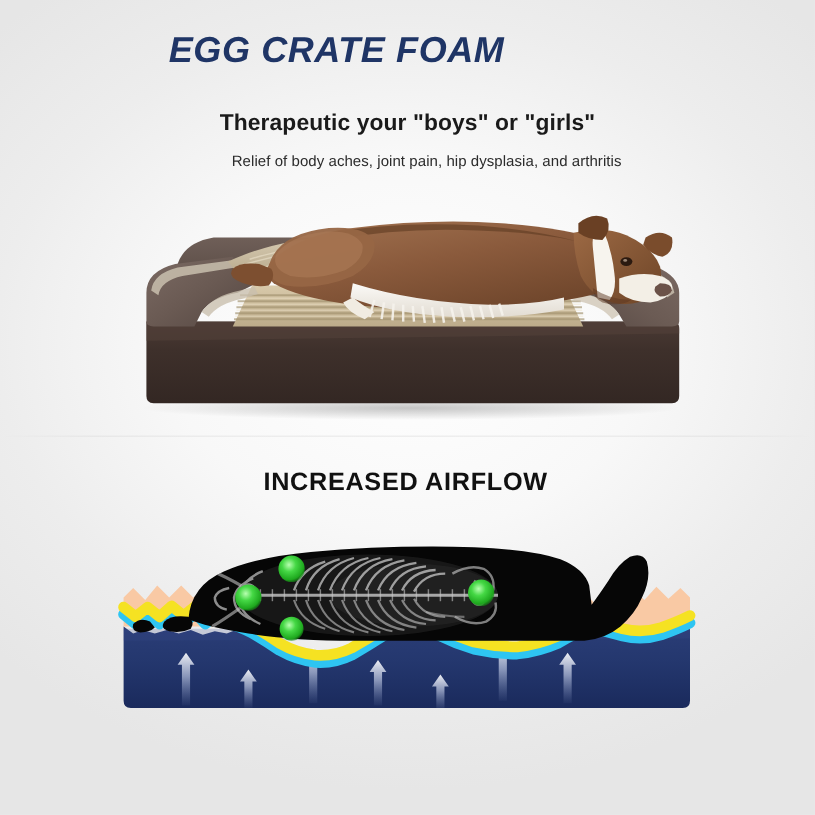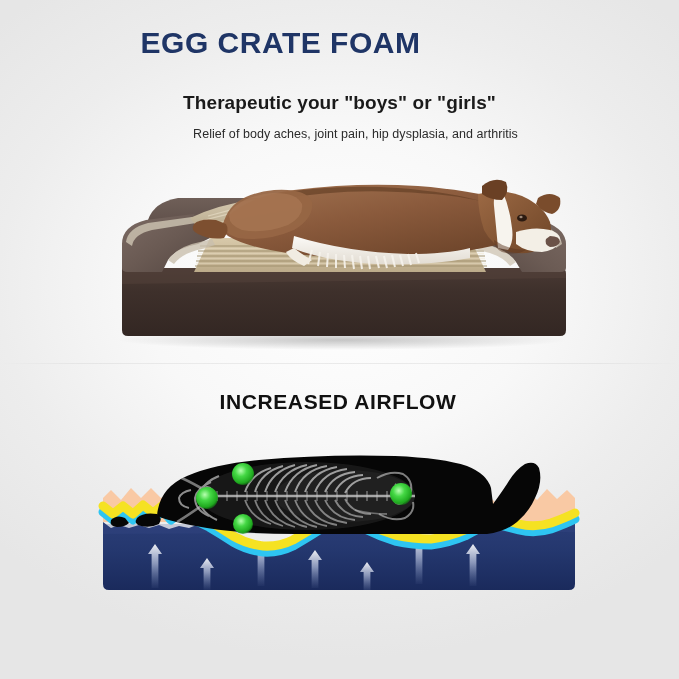--- a/index.html
+++ b/index.html
@@ -12,20 +12,21 @@
     position:relative;width:679px;height:679px;
     background:
       radial-gradient(ellipse 70% 55% at 50% 42%, #ffffff 0%, #f8f8f8 42%, #ededed 72%, #e6e6e6 100%);
   }
   
   #panel-top{position:absolute;left:0;top:0;width:679px;height:363px;}
   #title{
     position:absolute;left:0;top:26px;width:561px;text-align:center;
     font-size:30px;font-weight:bold;letter-spacing:.5px;
     color:#1f3566;
+    font-style:italic;
   }
   #subtitle{
     position:absolute;left:0;top:92px;width:679px;text-align:center;
     font-size:19px;font-weight:bold;color:#1a1a1a;letter-spacing:.1px;
   }
   #subcopy{
     position:absolute;left:16px;top:127px;width:679px;text-align:center;
     font-size:12.5px;color:#2b2b2b;letter-spacing:.05px;
   }
   #photo-wrap{position:absolute;left:98px;top:160px;width:484px;height:192px;}

